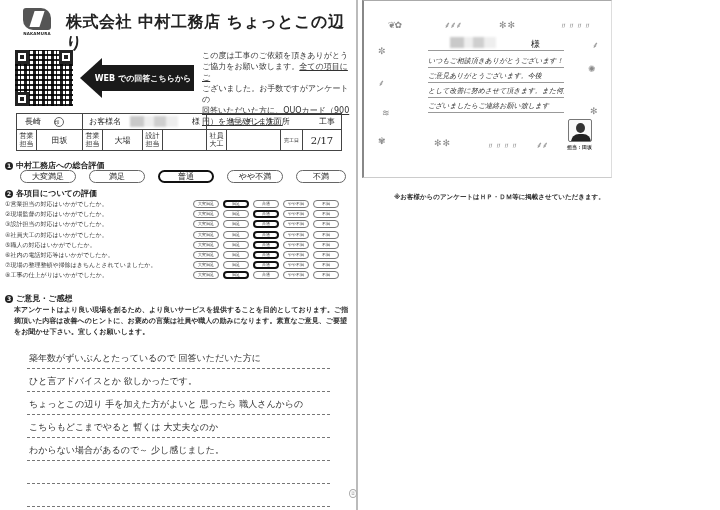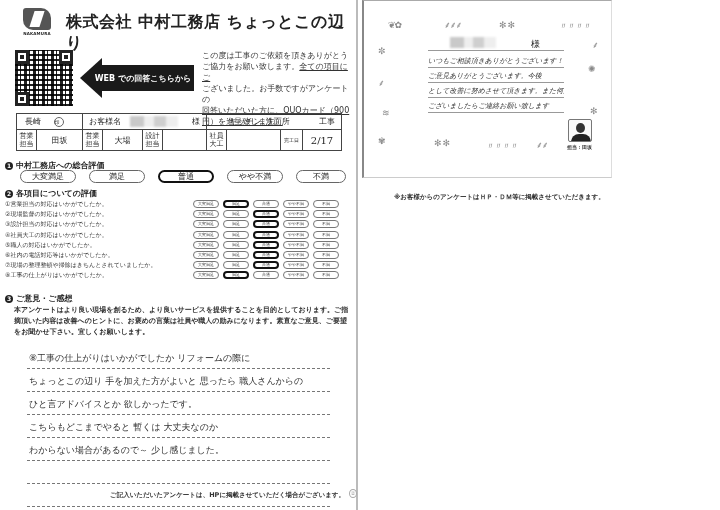--- a/index.html
+++ b/index.html
@@ -224,30 +224,29 @@
       </div>
     </div>
   </div>
 
   <div class="sec" style="top:293px">
     <span class="num">3</span><span>ご意見・ご感想</span>
   </div>
   <div class="desc">本アンケートはより良い現場を創るため、より良いサービスを提供することを目的としております。ご指摘頂いた内容は改善へのヒントに、お褒めの言葉は社員や職人の励みになります。素直なご意見、ご要望をお聞かせ下さい。宜しくお願いします。</div>
 
   <div class="comments">
-    <div class="cline">⑧工事の仕上がりはいかがでしたか リフォームの際に</div>
+    <div class="cline">築年数がずいぶんとたっているので 回答いただいた方に</div>
+    <div class="cline">ひと言アドバイスとか 欲しかったです。</div>
     <div class="cline">ちょっとこの辺り 手を加えた方がよいと 思ったら 職人さんからの</div>
-    <div class="cline">ひと言アドバイスとか 欲しかったです。</div>
     <div class="cline">こちらもどこまでやると 暫くは 大丈夫なのか</div>
     <div class="cline">わからない場合があるので～ 少し感じました。</div>
     <div class="cline"></div>
     <div class="cline"></div>
   </div>
 
-  <div class="footer-note">ご記入いただいたアンケートは、HPに掲載させていただく場合がございます。</div>
   <div class="pagecirc">②</div>
 </div>
 
 <div class="card">
   <div class="frame">
     <span class="leaf" style="left:14px;top:4px">❦✿</span>
     <span class="leaf" style="left:70px;top:2px">⸙⸙⸙</span>
     <span class="leaf" style="left:125px;top:4px">✻ ✻</span>
     <span class="leaf" style="left:185px;top:4px">〃〃〃〃</span>
     <span class="leaf" style="left:4px;top:30px">✼</span>

